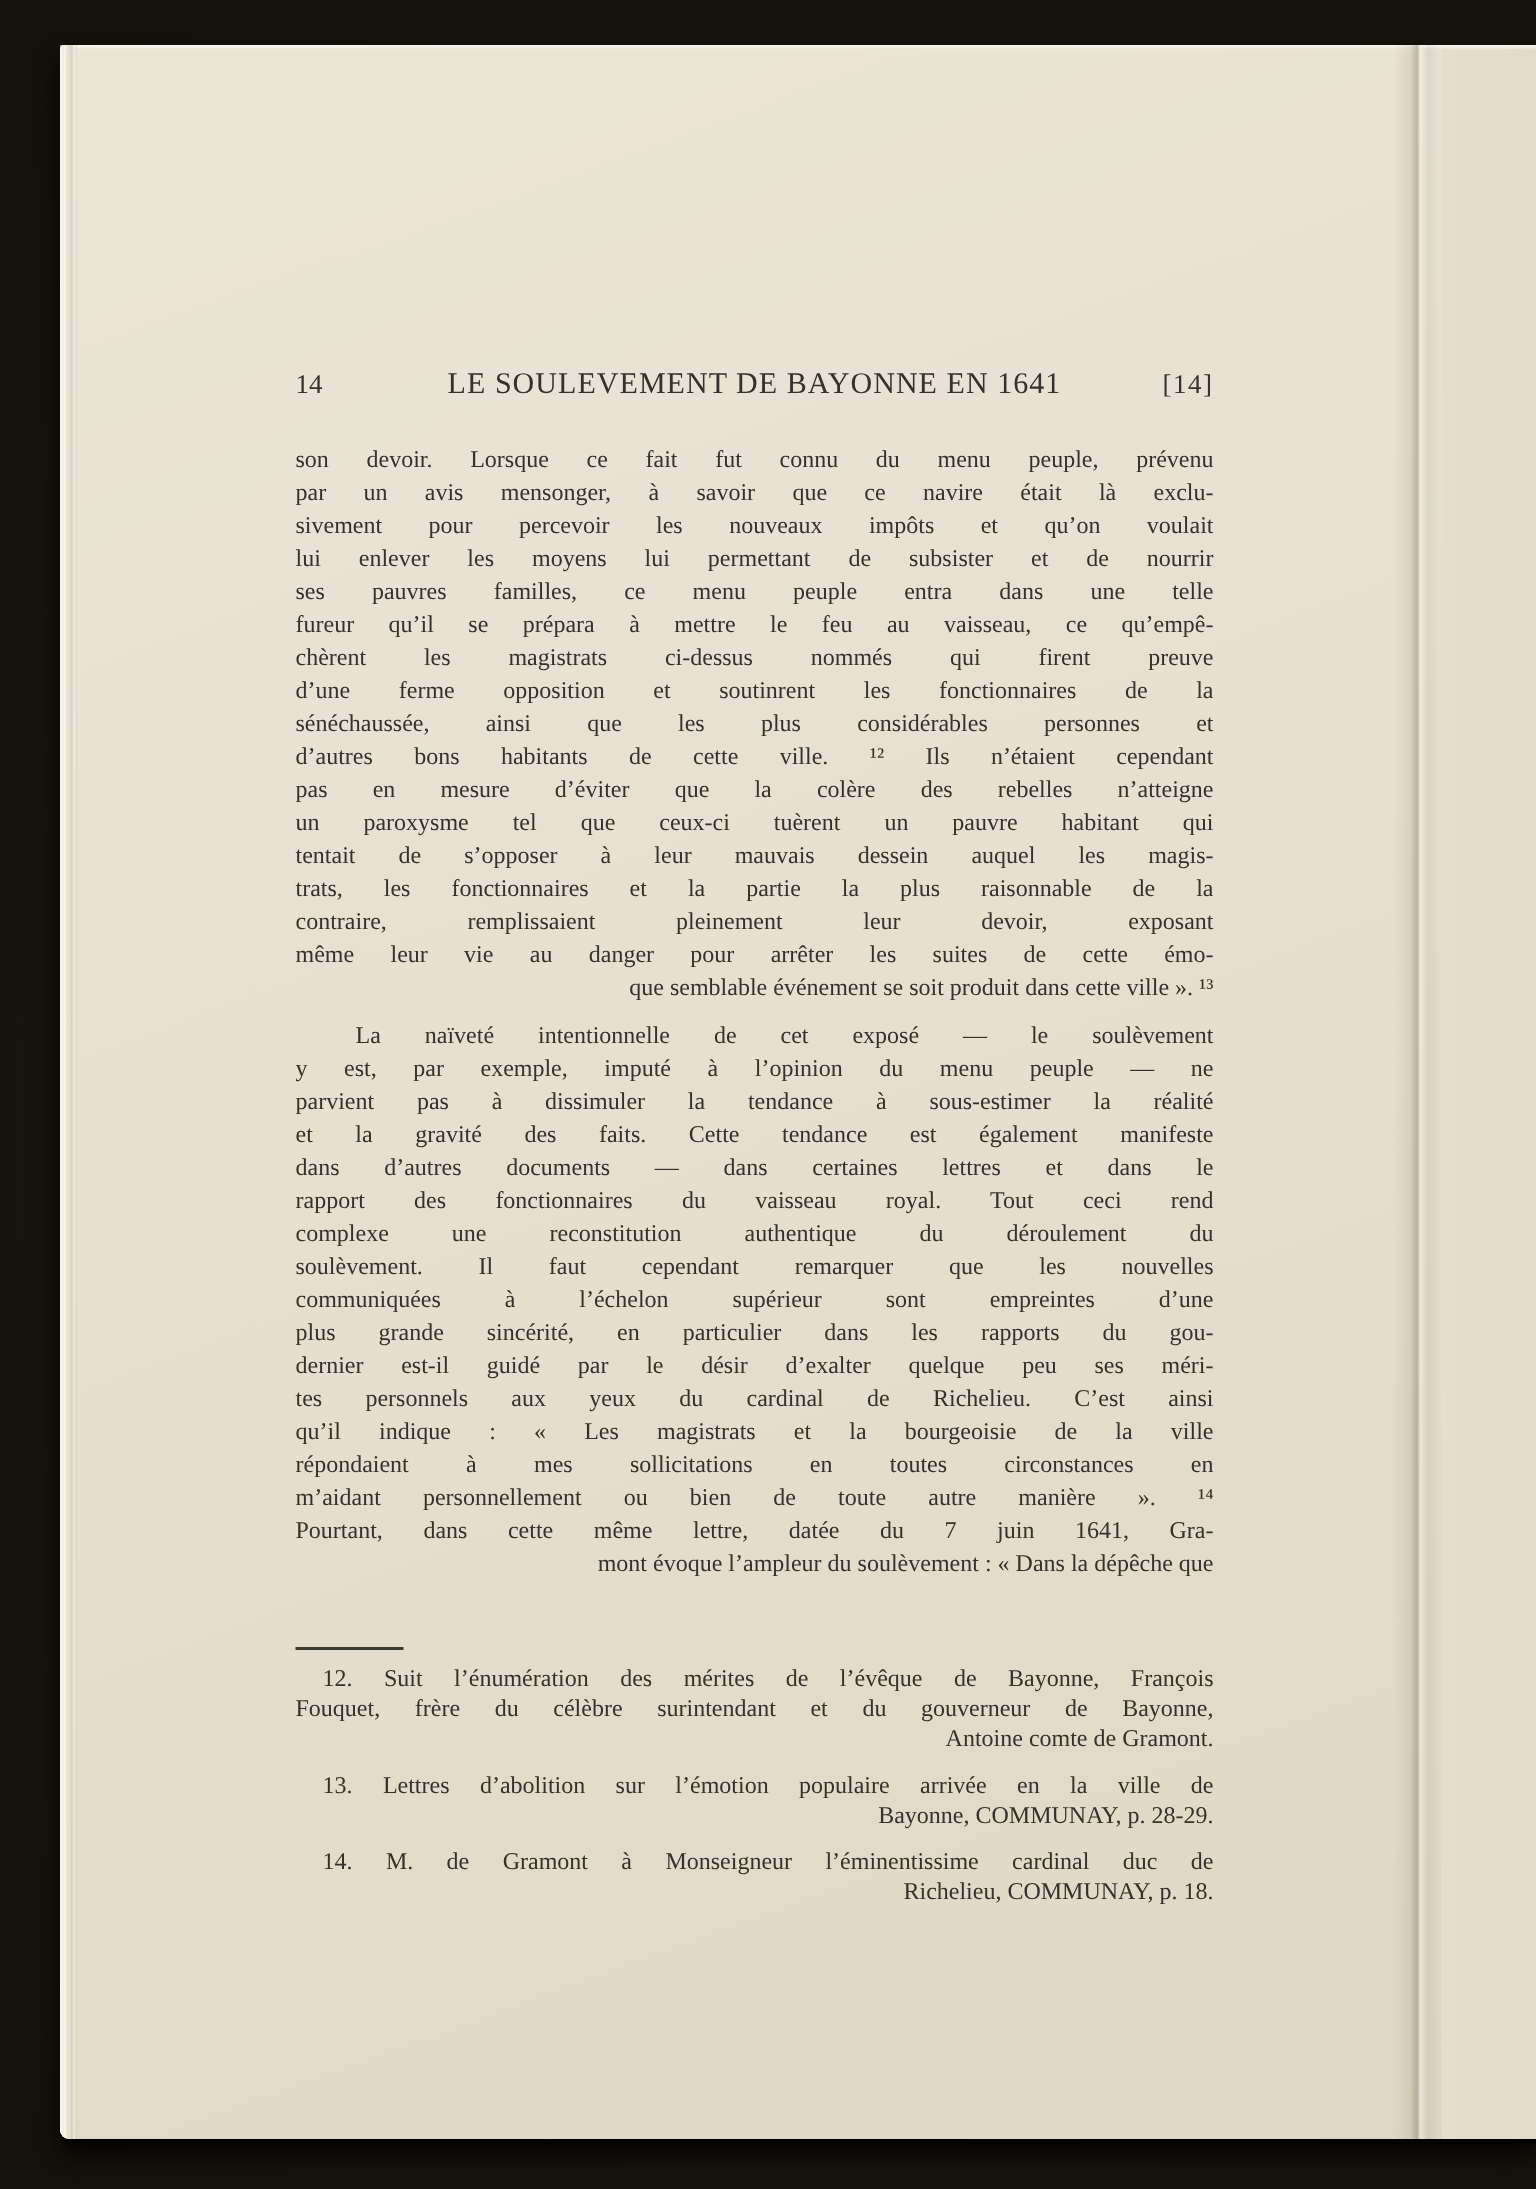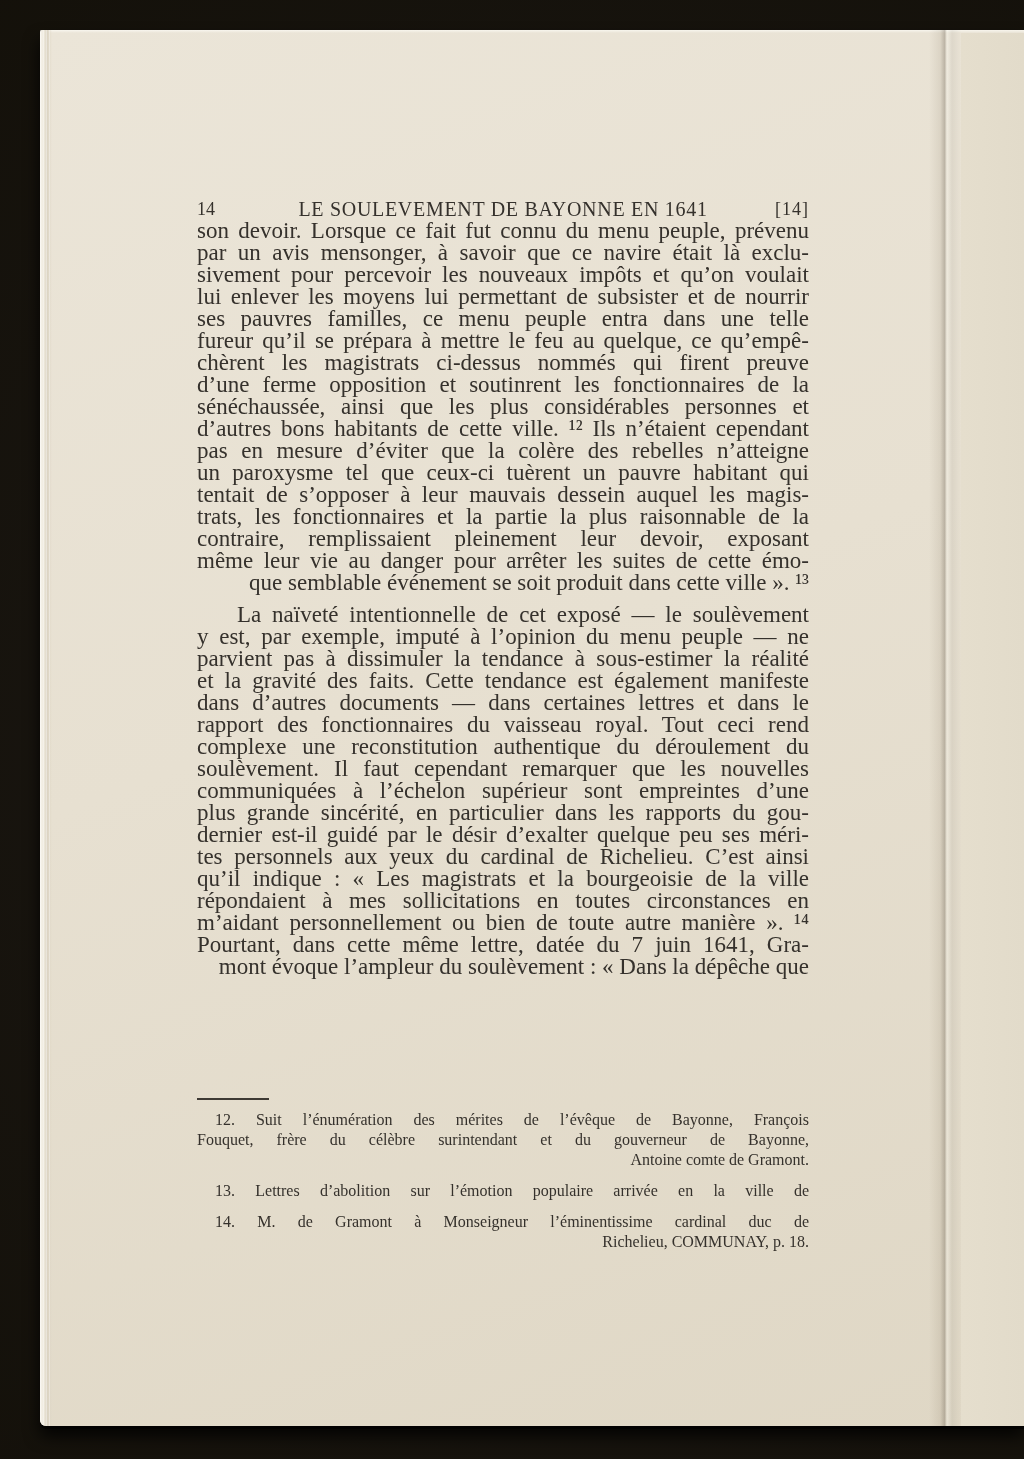--- a/index.html
+++ b/index.html
@@ -37,26 +37,26 @@
   }
   .adjacent-page{
     position:absolute;top:3px;bottom:0;left:921px;right:0;
     background:linear-gradient(90deg, #e5decd, #e2dbca);
   }
   .text{
     position:absolute;left:157px;top:168px;width:612px;
     color:var(--ink,#35312c);
   }
   .head{
-    display:flex;align-items:flex-start;line-height:22px;font-size:18px;
+    display:flex;align-items:flex-start;line-height:22px;font-size:18px;margin-top:47px;
   }
   .head .folio-l{width:90px;text-align:left}
   .head .title{flex:1;text-align:center;font-size:20px;letter-spacing:0.7px;white-space:nowrap}
   .head .folio-r{width:90px;text-align:right;letter-spacing:1px}
-  .body{font-size:23px;line-height:22px}
+  .body{margin-top:29px;font-size:16px;line-height:22px}
   .para + .para{margin-top:10px}
   .line{text-align:right}
   .line.j{text-align:justify;text-align-last:justify}
   .body .line.ind{padding-left:40px}
   .footnotes{
     position:absolute;left:157px;top:1068px;width:612px;
     color:var(--ink,#35312c);font-size:16px;line-height:20px;
   }
   .fn-rule{width:72px;height:2px;background:#3d3933;margin-bottom:10px}
   .fn{margin-bottom:11px}
@@ -78,21 +78,21 @@
         <span class="title">LE SOULEVEMENT DE BAYONNE EN 1641</span>
         <span class="folio-r">[14]</span>
       </div>
       <div class="body">
           <div class="para">
             <div class="line j">son devoir. Lorsque ce fait fut connu du menu peuple, prévenu</div>
             <div class="line j">par un avis mensonger, à savoir que ce navire était là exclu-</div>
             <div class="line j">sivement pour percevoir les nouveaux impôts et qu’on voulait</div>
             <div class="line j">lui enlever les moyens lui permettant de subsister et de nourrir</div>
             <div class="line j">ses pauvres familles, ce menu peuple entra dans une telle</div>
-            <div class="line j">fureur qu’il se prépara à mettre le feu au quelque, ce qu’empê-</div>
+            <div class="line j">fureur qu’il se prépara à mettre le feu au vaisseau, ce qu’empê-</div>
             <div class="line j">chèrent les magistrats ci-dessus nommés qui firent preuve</div>
             <div class="line j">d’une ferme opposition et soutinrent les fonctionnaires de la</div>
             <div class="line j">sénéchaussée, ainsi que les plus considérables personnes et</div>
             <div class="line j">d’autres bons habitants de cette ville. ¹² Ils n’étaient cependant</div>
             <div class="line j">pas en mesure d’éviter que la colère des rebelles n’atteigne</div>
             <div class="line j">un paroxysme tel que ceux-ci tuèrent un pauvre habitant qui</div>
             <div class="line j">tentait de s’opposer à leur mauvais dessein auquel les magis-</div>
             <div class="line j">trats, les fonctionnaires et la partie la plus raisonnable de la</div>
             <div class="line j">contraire, remplissaient pleinement leur devoir, exposant</div>
             <div class="line j">même leur vie au danger pour arrêter les suites de cette émo-</div>
@@ -122,20 +122,21 @@
 
     <div class="footnotes">
       <div class="fn-rule"></div>
     <div class="fn">
           <div class="line j ind">12. Suit l’énumération des mérites de l’évêque de Bayonne, François</div>
           <div class="line j">Fouquet, frère du célèbre surintendant et du gouverneur de Bayonne,</div>
           <div class="line">Antoine comte de Gramont.</div>
         </div>
         <div class="fn">
           <div class="line j ind">13. Lettres d’abolition sur l’émotion populaire arrivée en la ville de</div>
+          <div class="line">Bayonne, COMMUNAY, p. 28-29.</div>
         </div>
         <div class="fn">
           <div class="line j ind">14. M. de Gramont à Monseigneur l’éminentissime cardinal duc de</div>
           <div class="line">Richelieu, COMMUNAY, p. 18.</div>
         </div>
       </div>
   </div>
 </div>
 
 </body></html>

